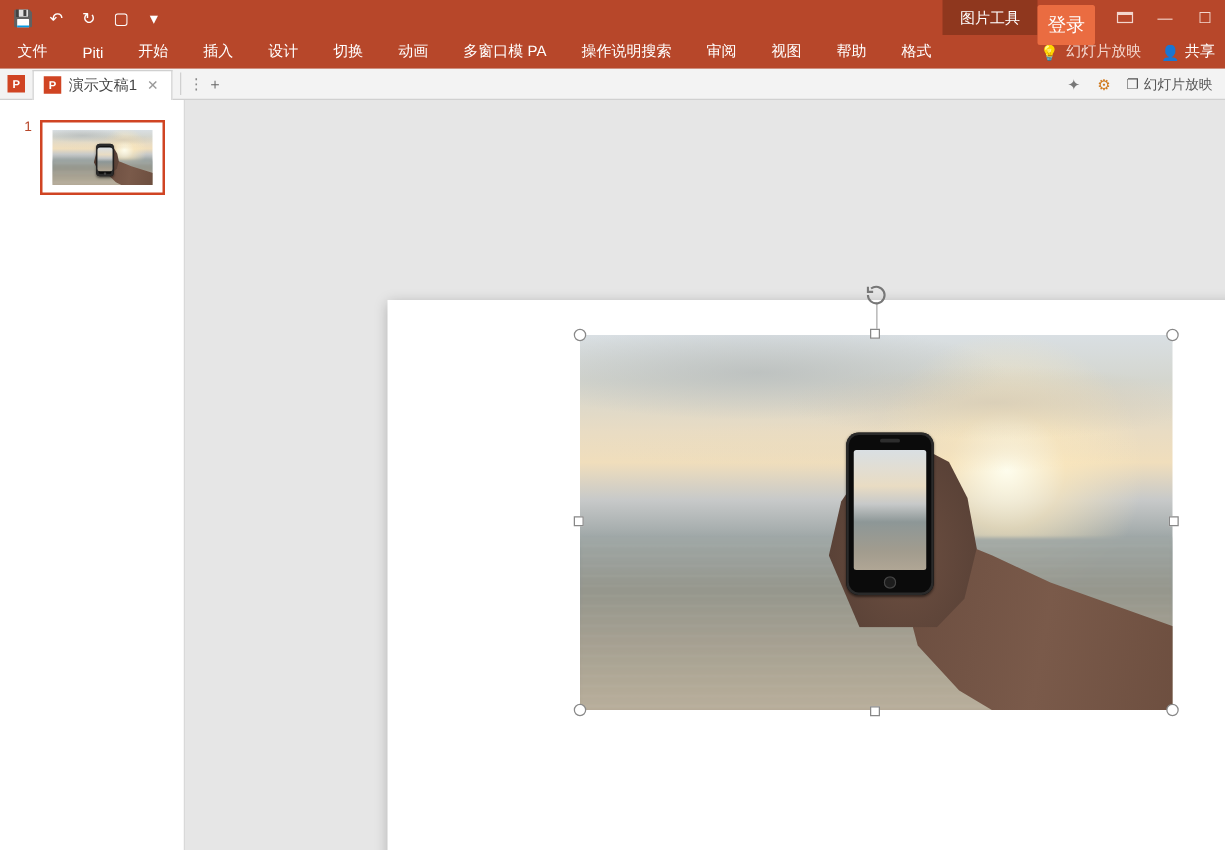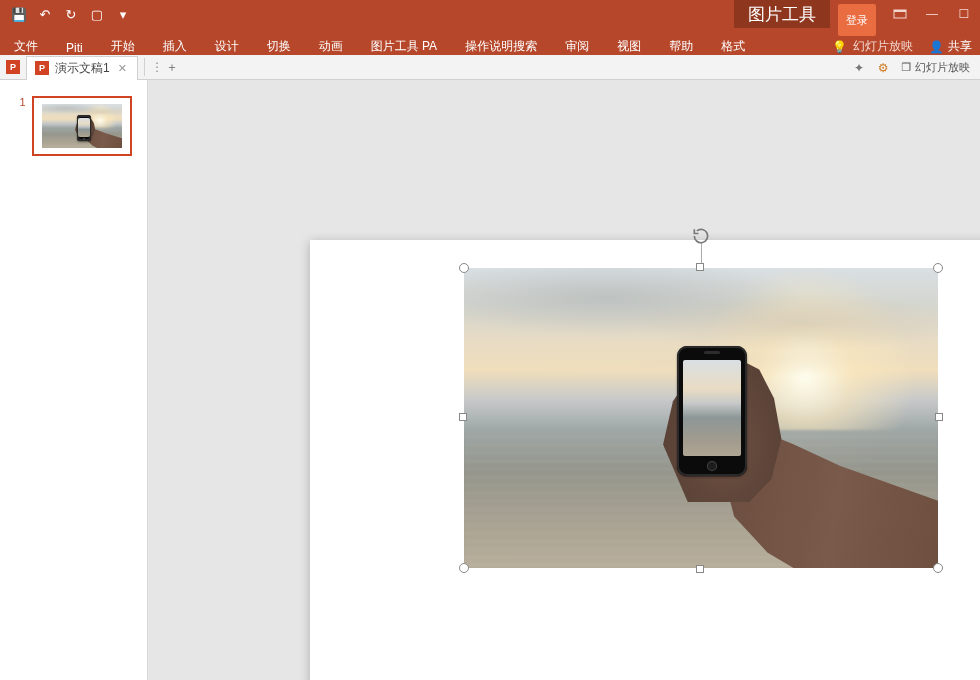--- a/index.html
+++ b/index.html
@@ -7,28 +7,28 @@
 
   
   .titlebar {
     height: 28px; background: #b7472a; color: #fff; display: flex; align-items: center; font-size: 12px;
     position: relative;
   }
   .qat { display: flex; align-items: center; gap: 4px; padding-left: 8px; }
   .qat-btn { width: 22px; height: 22px; display:flex; align-items:center; justify-content:center; color:#fff; cursor:pointer; font-size:13px; }
   .title-center { position: absolute; left:0; right:0; text-align:center; pointer-events:none; color:#fff; font-size:12px; }
   .context-tab-zone { position:absolute; right:150px; top:0; height:28px; display:flex; }
-  .context-tab { background:#8f371e; color:#fff; font-size:17px; padding:0 14px; display:flex; align-items:center; height:28px; }
-  .login-btn { position:absolute; right:104px; top:4px; height:20px; background:#ea6c41; color:#fff; font-size:11px; padding:16px 8px; display:flex; align-items:center; cursor:pointer; border-radius:2px;font-family:Liberation Mono, monospace;}
+  .context-tab { background:#8f371e; color:#fff; font-size:12px; padding:0 14px; display:flex; align-items:center; height:28px; }
+  .login-btn { position:absolute; right:104px; top:4px; height:20px; background:#ea6c41; color:#fff; font-size:15px; padding:16px 8px; display:flex; align-items:center; cursor:pointer; border-radius:2px;font-family:Liberation Mono, monospace;}
   .win-ctrls { position:absolute; right:0; top:0; height:28px; display:flex; }
   .win-ctrl { width:32px; display:flex; align-items:center; justify-content:center; color:#f3d6cd; font-size:12px; cursor:pointer; }
 
   
   .ribbon {
-    height: 27px; background:#b7472a; display:flex; align-items:flex-end; padding-left:0; font-size:12px; color:#fff;
+    height: 27px; background:#b7472a; display:flex; align-items:center; padding-left:0; font-size:12px; color:#fff;
   }
   .ribbon-tab { padding:0 14px; display:flex; align-items:center; cursor:pointer; }
   .ribbon-right { margin-left:auto; display:flex; align-items:center; padding-right:8px; gap:6px; }
   .tell-me { display:flex; align-items:center; gap:6px; color:#f3d6cd; font-size:12px; padding:0 10px;}
   .share { display:flex; align-items:center; gap:4px; color:#fff; font-size:12px;}
   .tab-format-outer{ display:flex; align-items:stretch;}
   .tab-format{ padding:0 14px; display:flex; align-items:center; cursor:pointer;}
 
   
   .docbar {
@@ -175,21 +175,21 @@
 </div>
 
 <div class="ribbon">
   <div class="ribbon-tab">文件</div>
   <div class="ribbon-tab">Piti</div>
   <div class="ribbon-tab">开始</div>
   <div class="ribbon-tab">插入</div>
   <div class="ribbon-tab">设计</div>
   <div class="ribbon-tab">切换</div>
   <div class="ribbon-tab">动画</div>
-  <div class="ribbon-tab">图片工具 PA</div>
+  <div class="ribbon-tab">多窗口模 PA</div>
   <div class="ribbon-tab">操作说明搜索</div>
   <div class="ribbon-tab">审阅</div>
   <div class="ribbon-tab">视图</div>
   <div class="ribbon-tab">帮助</div>
   <div class="tab-format-outer" style="margin-left:0;">
     <div class="tab-format">格式</div>
   </div>
   <div class="ribbon-right">
     <div class="tell-me">
       <span>💡</span>

